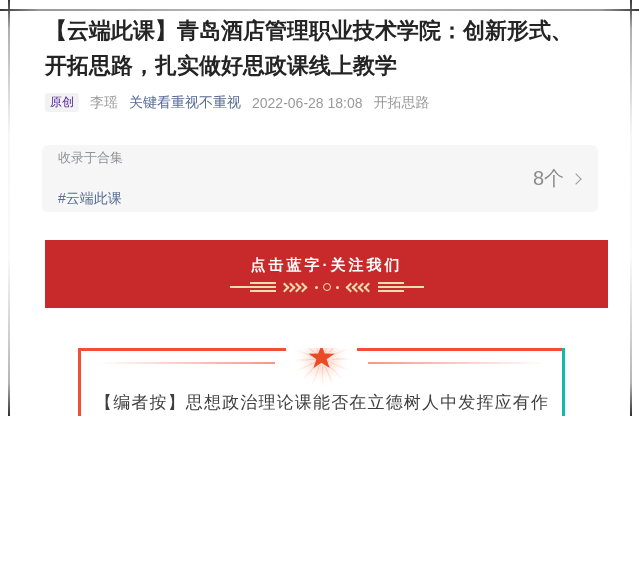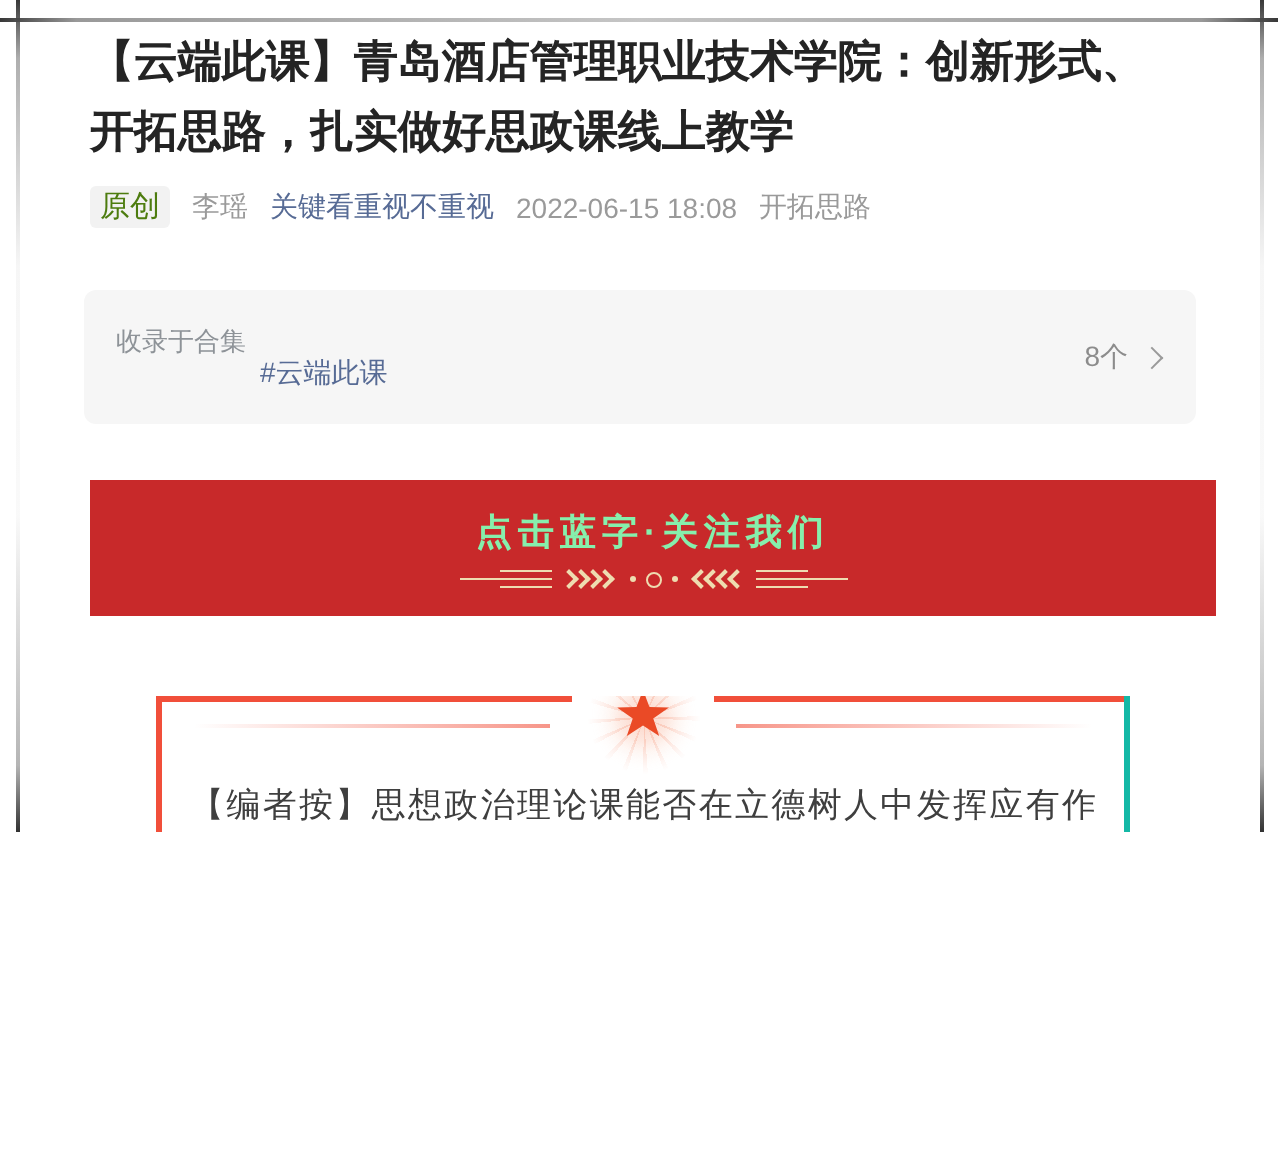--- a/index.html
+++ b/index.html
@@ -37,50 +37,50 @@
     font-size:22px; line-height:35px; font-weight:700; color:#242424;
   }
 
   
   .byline {
     position:absolute; left:45px; top:93px;
     display:flex; align-items:center; gap:11px;
     font-size:14px; color:#9a9a9a; white-space:nowrap;
   }
   .orig-badge {
-    background:#f2f2f2; color:#4d7c0f; font-size:15px;
+    background:#f2f2f2; color:#4c1d95; font-size:12px;
     padding:1px 5px; border-radius:3px;
   }
   .account-link { color:#576b95; text-decoration:none; cursor:pointer; }
 
   
   .collection {
     position:absolute; left:42px; top:145px; width:556px; height:67px;
     background:#f6f6f6; border-radius:6px;
     display:flex; align-items:center; justify-content:space-between;
     padding:0 16px; cursor:pointer;
   }
-  .collection-left { display:flex; flex-direction:row; gap:7px; }
+  .collection-left { display:flex; flex-direction:column; gap:7px; }
   .collection-label { font-size:13px; color:#8e9398; }
   .collection-tag { font-size:14px; color:#576b95; text-decoration:none; cursor:pointer;margin-top:16px; }
-  .collection-right { display:flex; align-items:center; gap:8px; font-size:14px; color:#8c8c8c; }
+  .collection-right { display:flex; align-items:center; gap:8px; font-size:20px; color:#8c8c8c; }
   .chev-right {
     width:8px; height:8px;
     border-top:1.5px solid #9a9a9a; border-right:1.5px solid #9a9a9a;
     transform:rotate(45deg); margin-right:2px;
   }
 
   
   .banner {
     position:absolute; left:45px; top:240px; width:563px; height:68px;
     background:#c8292a; cursor:pointer;
     display:flex; flex-direction:column; align-items:center; justify-content:center; gap:7px;
   }
   .banner-text {
-    color:#86efac; font-size:18px; font-weight:700; letter-spacing:3px;text-align:right;
+    color:#ffffff; font-size:15px; font-weight:700; letter-spacing:3px;text-align:right;
   }
   .ornament { display:flex; align-items:center; gap:6px; }
   .orn-lines { display:flex; flex-direction:column; gap:2.5px; }
   .orn-lines.left { align-items:flex-end; }
   .orn-lines.right { align-items:flex-start; }
   .orn-line { height:1.5px; background:#eedcb0; }
   .orn-line.l1 { width:26px; } .orn-line.l2 { width:46px; } .orn-line.l3 { width:26px; }
   .orn-chevs { display:flex; align-items:center; }
   .orn-chev {
     width:7px; height:7px; margin-left:-1px;
@@ -140,21 +140,21 @@
   <div class="frame-h frame-bottom"></div>
   <div class="frame-v frame-left"></div>
   <div class="frame-v frame-right"></div>
 
   <h1 class="title">【云端此课】青岛酒店管理职业技术学院：创新形式、开拓思路，扎实做好思政课线上教学</h1>
 
   <div class="byline">
     <span class="orig-badge">原创</span>
     <span>李瑶</span>
     <a class="account-link">关键看重视不重视</a>
-    <span>2022-06-15 18:08</span>
+    <span>2022-06-28 18:08</span>
     <span>开拓思路</span>
   </div>
 
   <div class="collection">
     <div class="collection-left">
       <span class="collection-label">收录于合集</span>
       <a class="collection-tag">#云端此课</a>
     </div>
     <div class="collection-right">
       <span>8个</span>

